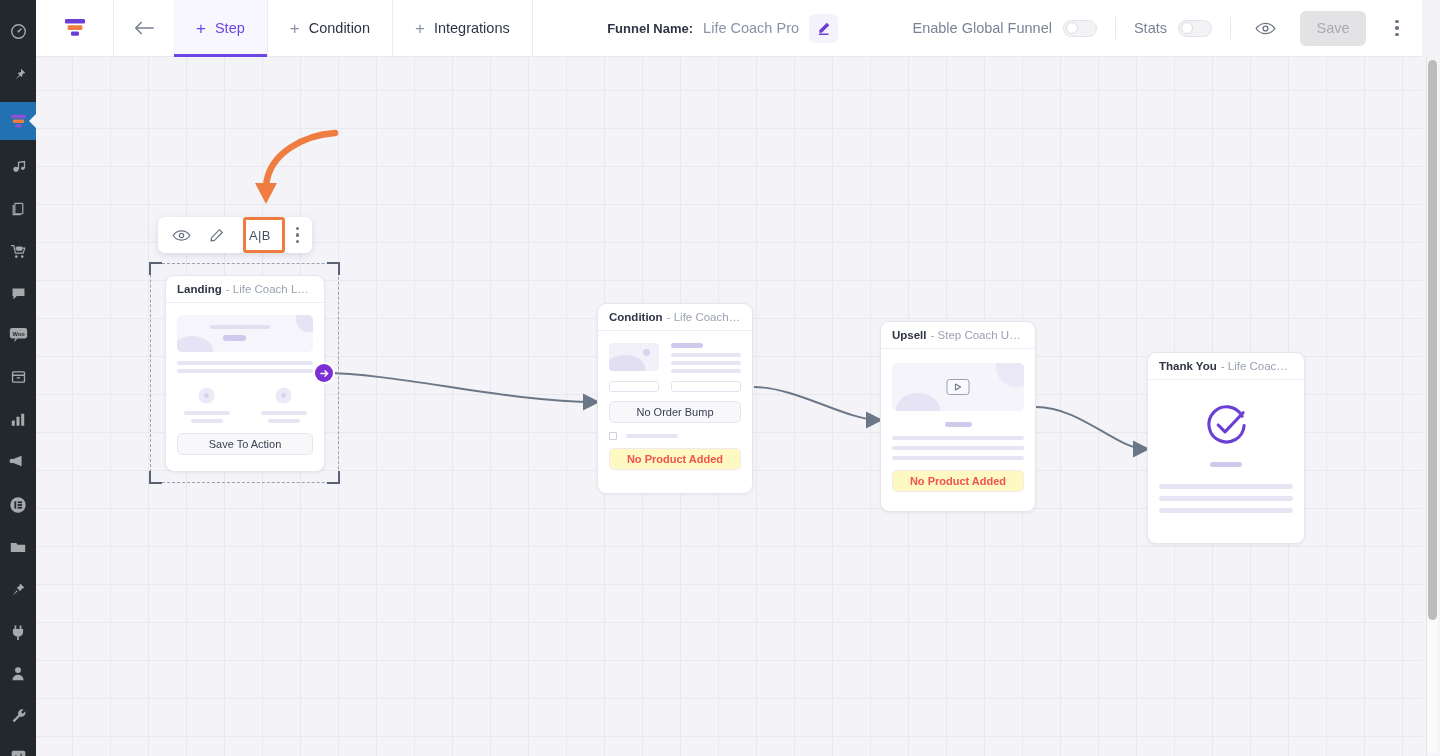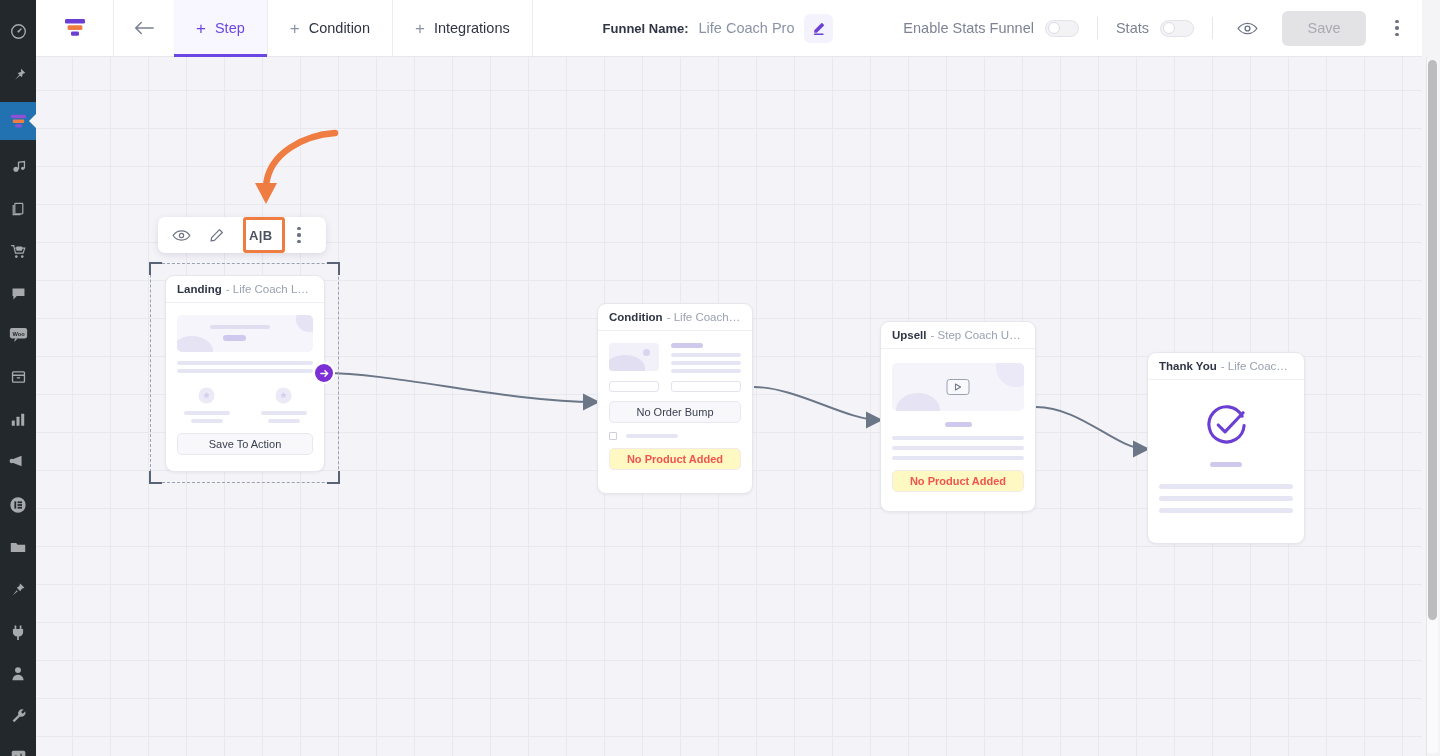--- a/index.html
+++ b/index.html
@@ -94,21 +94,21 @@
   }
   .toggle .knob {
     position: absolute; left: 2px; top: 1.5px;
     width: 12px; height: 12px; border-radius: 50%;
     background: #fff; border: 1px solid #dcdce4;
   }
   .vsep { width: 1px; height: 22px; background: #e7e7ec; margin: 0 18px; }
   .eye-btn { display:flex; align-items:center; justify-content:center; color:#6b7384; cursor:pointer; padding: 0 6px;}
   .save-btn {
     margin-left: 18px;
-    width: 84px; height: 35px; border-radius: 6px;
+    width: 66px; height: 35px; border-radius: 6px;
     background: #e3e3e6; color: #a9aab3;
     font-size: 14.5px;
     display: flex; align-items: center; justify-content: center;
     cursor: pointer;
   }
   .kebab {
     margin-left: 20px; width: 22px;
     display: flex; flex-direction: column; align-items: center; gap: 3px;
     cursor: pointer;
   }
@@ -378,21 +378,21 @@
     <span class="funnel-value">Life Coach Pro</span>
     <span class="edit-btn">
       <svg width="15" height="15" viewBox="0 0 16 16">
         <path d="M11.5 1.8l2.7 2.7-8 8H3.5V9.8z" fill="#6b3fd4"></path>
         <rect x="3" y="13.4" width="10.5" height="1.5" rx=".7" fill="#6b3fd4"></rect>
       </svg>
     </span>
   </div>
 
   <div class="hdr-right">
-    <span class="lbl">Enable Stats Funnel</span>
+    <span class="lbl">Enable Global Funnel</span>
     <span class="toggle">
         <span class="knob"></span>
       </span>
     <span class="vsep"></span>
     <span class="lbl">Stats</span>
     <span class="toggle">
         <span class="knob"></span>
       </span>
     <span class="vsep"></span>
     <span class="eye-btn">
@@ -431,21 +431,21 @@
     </g>
   </svg>
 
   <div class="sel-frame" style="left:114px; top:206px; width:189px; height:220px;">
     <span class="sel-corner tl"></span>
     <span class="sel-corner tr"></span>
     <span class="sel-corner bl"></span>
     <span class="sel-corner br"></span>
   </div>
 
-  <div class="node-toolbar" style="left:122px; top:160px; width:168px;font-weight:bold;">
+  <div class="node-toolbar" style="left:122px; top:160px; width:154px;">
     <span class="tb-btn">
       <svg width="19" height="13" viewBox="0 0 20 14" fill="none" stroke="#6b7384" stroke-width="1.3">
         <path d="M1 7s3.2-5 9-5 9 5 9 5-3.2 5-9 5-9-5-9-5z"></path>
           <circle cx="10" cy="7" r="2.3"></circle>
       </svg>
     </span>
     <span class="tb-btn">
       <svg width="15" height="15" viewBox="0 0 16 16" fill="none" stroke="#6b7384" stroke-width="1.3" stroke-linejoin="round">
         <path d="M11.2 1.8l3 3-8.4 8.4-3.6.6.6-3.6z"></path>
       </svg>

